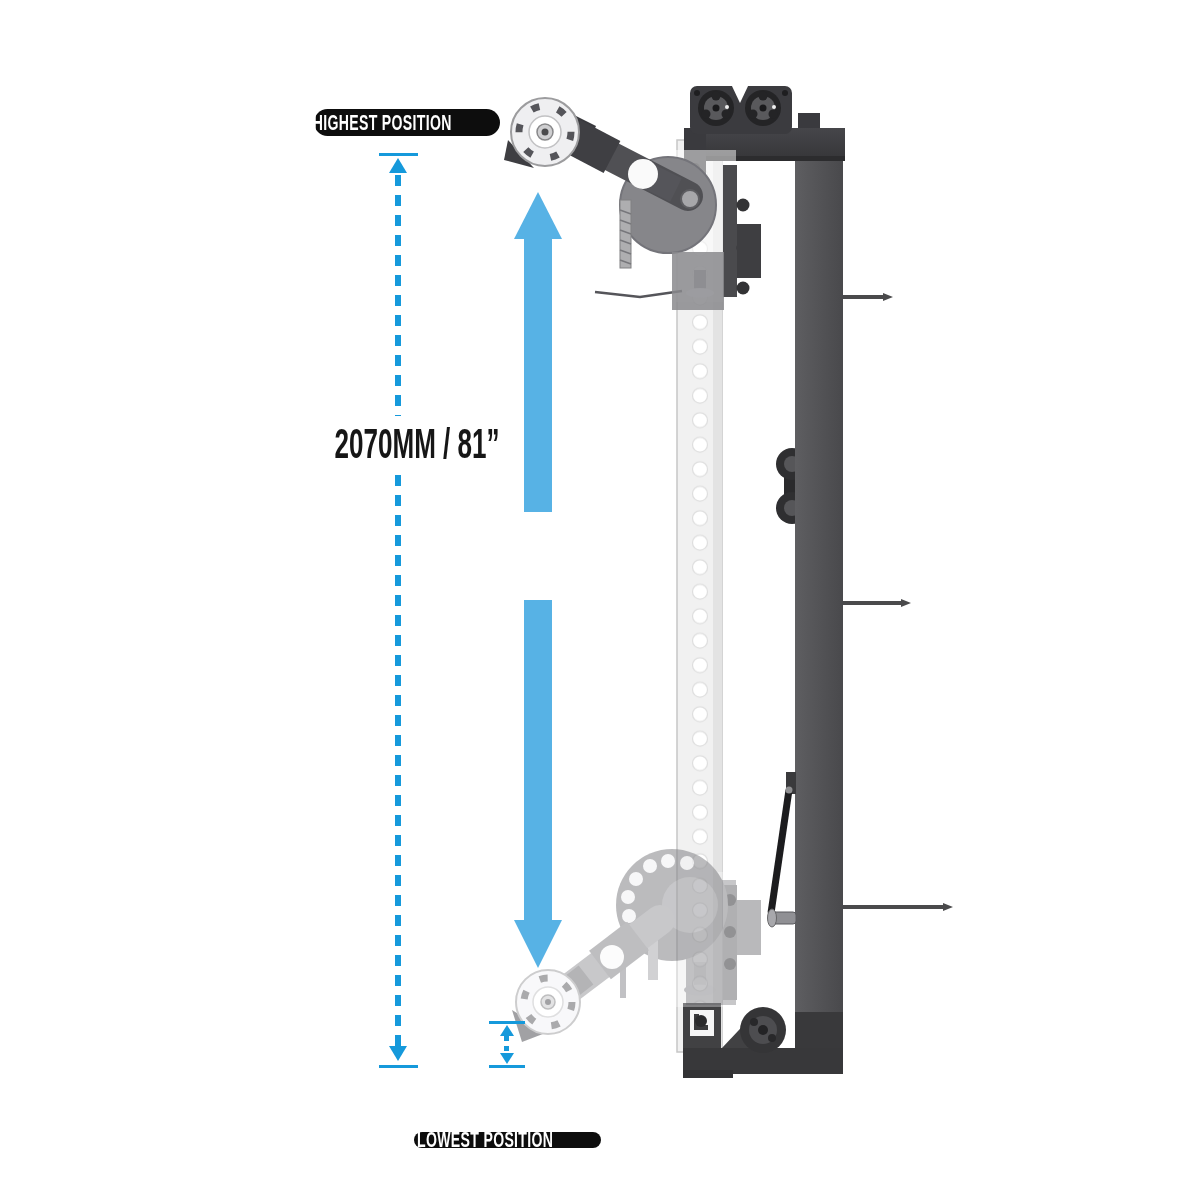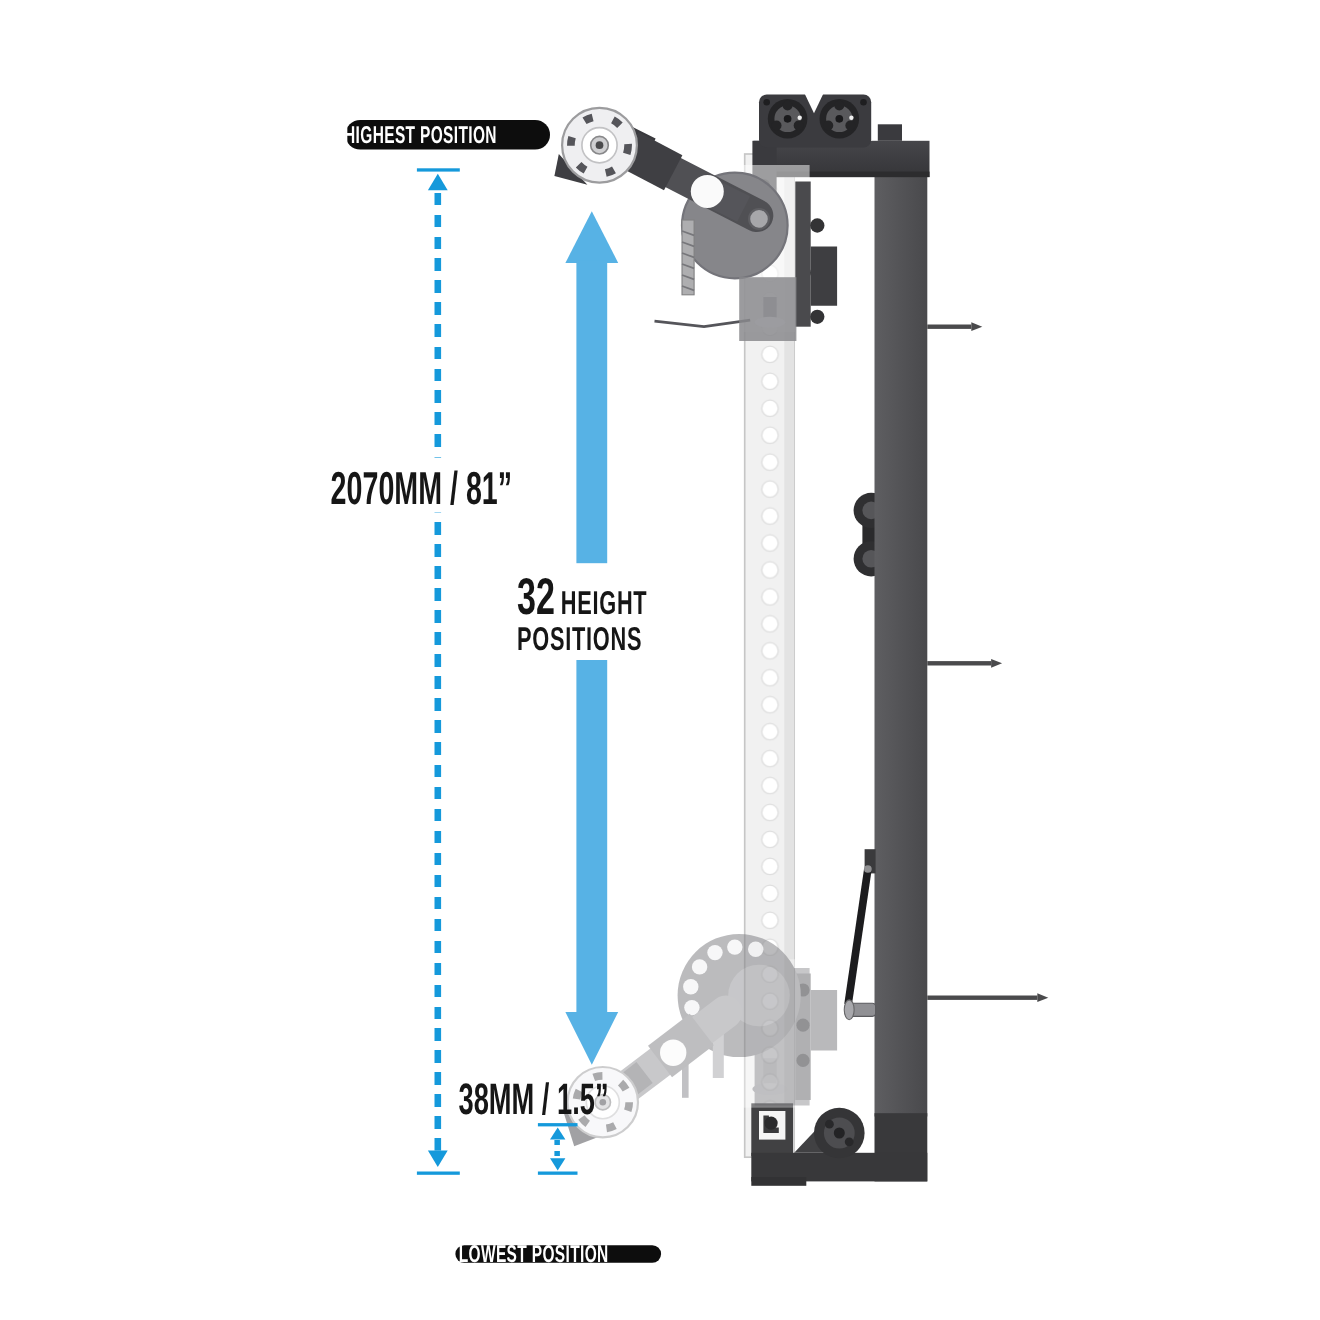--- a/index.html
+++ b/index.html
@@ -30,21 +30,21 @@
   .arrow-head-up{width:0;height:0;border-left:24px solid transparent;border-right:24px solid transparent;border-bottom:47px solid var(--arrow-blue);}
   .arrow-head-down{width:0;height:0;border-left:24px solid transparent;border-right:24px solid transparent;border-top:48px solid var(--arrow-blue);}
   .arrow-shaft{width:28px;background:var(--arrow-blue);}
 
   
   .underlay{position:absolute;background:#ffffff;z-index:4;}
   .big-text{
     position:absolute;z-index:5;color:var(--text-dark);font-weight:bold;white-space:nowrap;
   }
   .big-text .cond{display:inline-block;transform:scaleX(0.62);transform-origin:center center;letter-spacing:0px;}
-  .center-text{text-align:left;}
+  .center-text{text-align:right;}
   .pos-block{position:absolute;z-index:5;color:var(--text-dark);font-weight:bold;white-space:nowrap;}
   .pos-inner{display:inline-block;transform:scaleX(0.66);transform-origin:left top;}
   .pos-line1{display:flex;align-items:baseline;}
   .pos-num{font-size:47px;line-height:1;}
   .pos-word{font-size:30px;line-height:1;margin-left:8px;letter-spacing:1px;}
   .pos-line2{font-size:30px;line-height:1;margin-top:2px;letter-spacing:1px;}
 
   
   .pill{
     position:absolute;z-index:5;background:var(--label-bg);border-radius:14px;
@@ -243,33 +243,21 @@
     <div class="arrow-part arrow-shaft" style="left:524px;top:237px;height:683px;"></div>
     <div class="arrow-part arrow-head-down" style="left:514px;top:920px;"></div>
   </div>
 
   <div class="underlay" style="left:312px;top:416px;width:180px;height:50px;"></div>
   <div class="big-text center-text" style="left:250px;top:420px;width:300px;font-size:42px;">
     <span class="cond">2070MM / 81”</span>
   </div>
 
   <div class="underlay" style="left:462px;top:512px;width:146px;height:88px;"></div>
-  <div class="pos-block" style="left:470px;top:518px;">
-    <div class="pos-inner">
-      <div class="pos-line1">
-        <span class="pos-num">32</span>
-        <span class="pos-word">HEIGHT</span>
-      </div>
-      <div class="pos-line2">POSITIONS</div>
-    </div>
-  </div>
-
-  <div class="big-text center-text" style="left:375px;top:978px;width:300px;font-size:40px;">
-    <span class="cond">38MM / 1.5”</span>
-  </div>
+
 
   <div>
     <div class="m-tick" style="left:489px;top:1021px;width:36px;height:3px;"></div>
     <div class="tri tri-up-sm" style="left:500px;top:1025px;"></div>
     <div class="m-dots" style="left:504px;top:1036px;height:20px;"></div>
     <div class="tri tri-down-sm" style="left:500px;top:1053px;"></div>
     <div class="m-tick" style="left:489px;top:1065px;width:36px;height:3px;"></div>
   </div>
 
   <div class="pill" style="left:314px;top:109px;width:186px;height:27px;">

